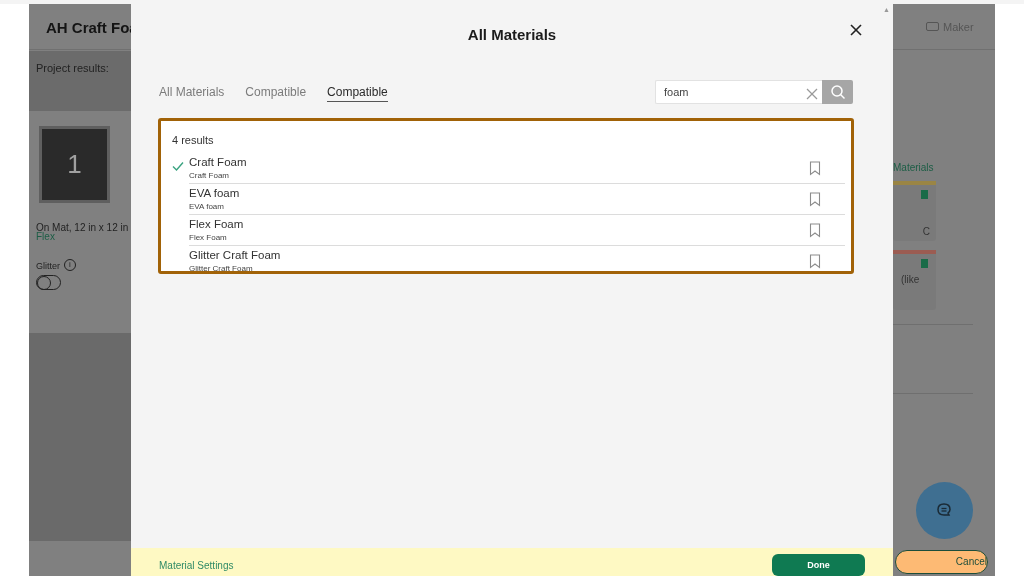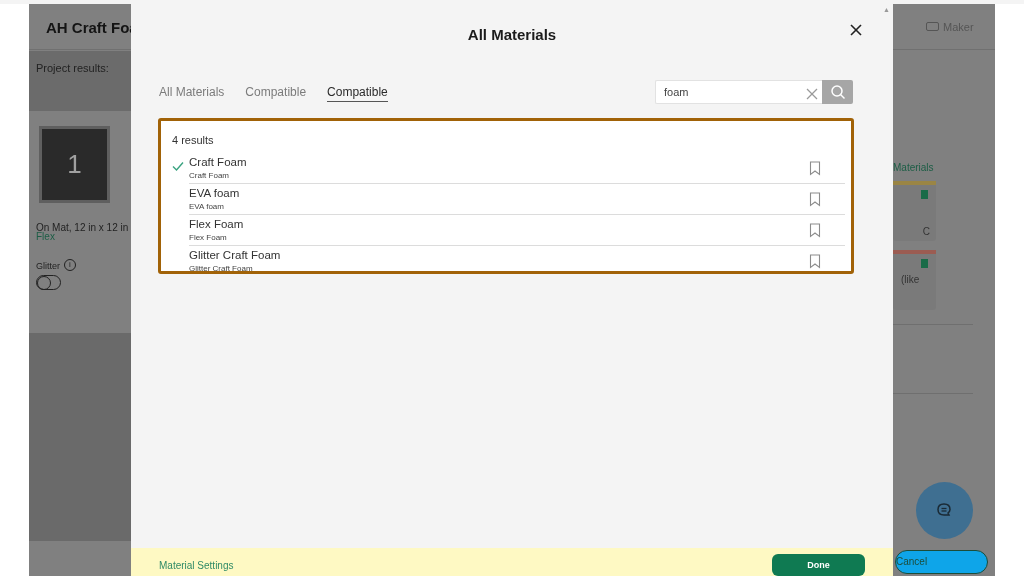--- a/index.html
+++ b/index.html
@@ -27,21 +27,21 @@
   .maker-icon { position: absolute; left: 33px; top: 18px; width: 13px; height: 9px; border: 1.5px solid #555; border-radius: 2px; }
   .maker-label { position: absolute; left: 50px; top: 17px; font-size: 11px; color: #555; }
   .bg-mat-link { position: absolute; left: 0; top: 158px; font-size: 10px; color: #1c5d45; }
   .bg-card { position: absolute; left: 0; width: 43px; height: 60px; background: #7a7a7a; border-radius: 3px; }
   .bg-card-bar { position: absolute; left: 0; top: 0; width: 43px; height: 4px; }
   .bg-card-bm { position: absolute; right: 8px; top: 9px; width: 7px; height: 9px; background: #1a6b48; }
   .bg-card-text { position: absolute; font-size: 10px; color: #333; }
   .bg-divider { position: absolute; left: 0; width: 80px; height: 1px; background: #6f6f6f; }
   .chat-fab { position: absolute; left: 23px; top: 478px; width: 57px; height: 57px; border-radius: 50%; background: #3f6f91; }
   .chat-fab svg { position: absolute; left: 20px; top: 20px; }
-  .cancel-btn { position: absolute; left: 2px; top: 546px; width: 93px; height: 24px; border: 1.5px solid #1c4d3a; border-radius: 12px; font-size: 10px; color: #1c4d3a; text-align: left; line-height: 21px; background: #0ea5e9; }
+  .cancel-btn { position: absolute; left: 2px; top: 546px; width: 93px; height: 24px; border: 1.5px solid #1c4d3a; border-radius: 12px; font-size: 10px; color: #1c4d3a; text-align: right; line-height: 21px; background: #fdba74; }
 
   
   .modal { position: absolute; left: 131px; top: 4px; width: 762px; height: 572px; background: #f4f4f4; }
   .modal-title { position: absolute; left: 0; right: 0; top: 22px; text-align: center; font-size: 15px; font-weight: bold; color: #1b1b1b; }
   .modal-close { position: absolute; left: 716px; top: 17px; width: 18px; height: 18px; cursor: pointer; }
   .scroll-up { position: absolute; left: 752px; top: 2px; font-size: 7px; color: #999; }
 
   .tabs { position: absolute; left: 28px; top: 81px; display: flex; gap: 21px; }
   .tab { font-size: 12px; color: #7b7b7b; padding-bottom: 2px; cursor: pointer; }
   .tab.active { color: #2a2a2a; border-bottom: 1.5px solid #555; }

